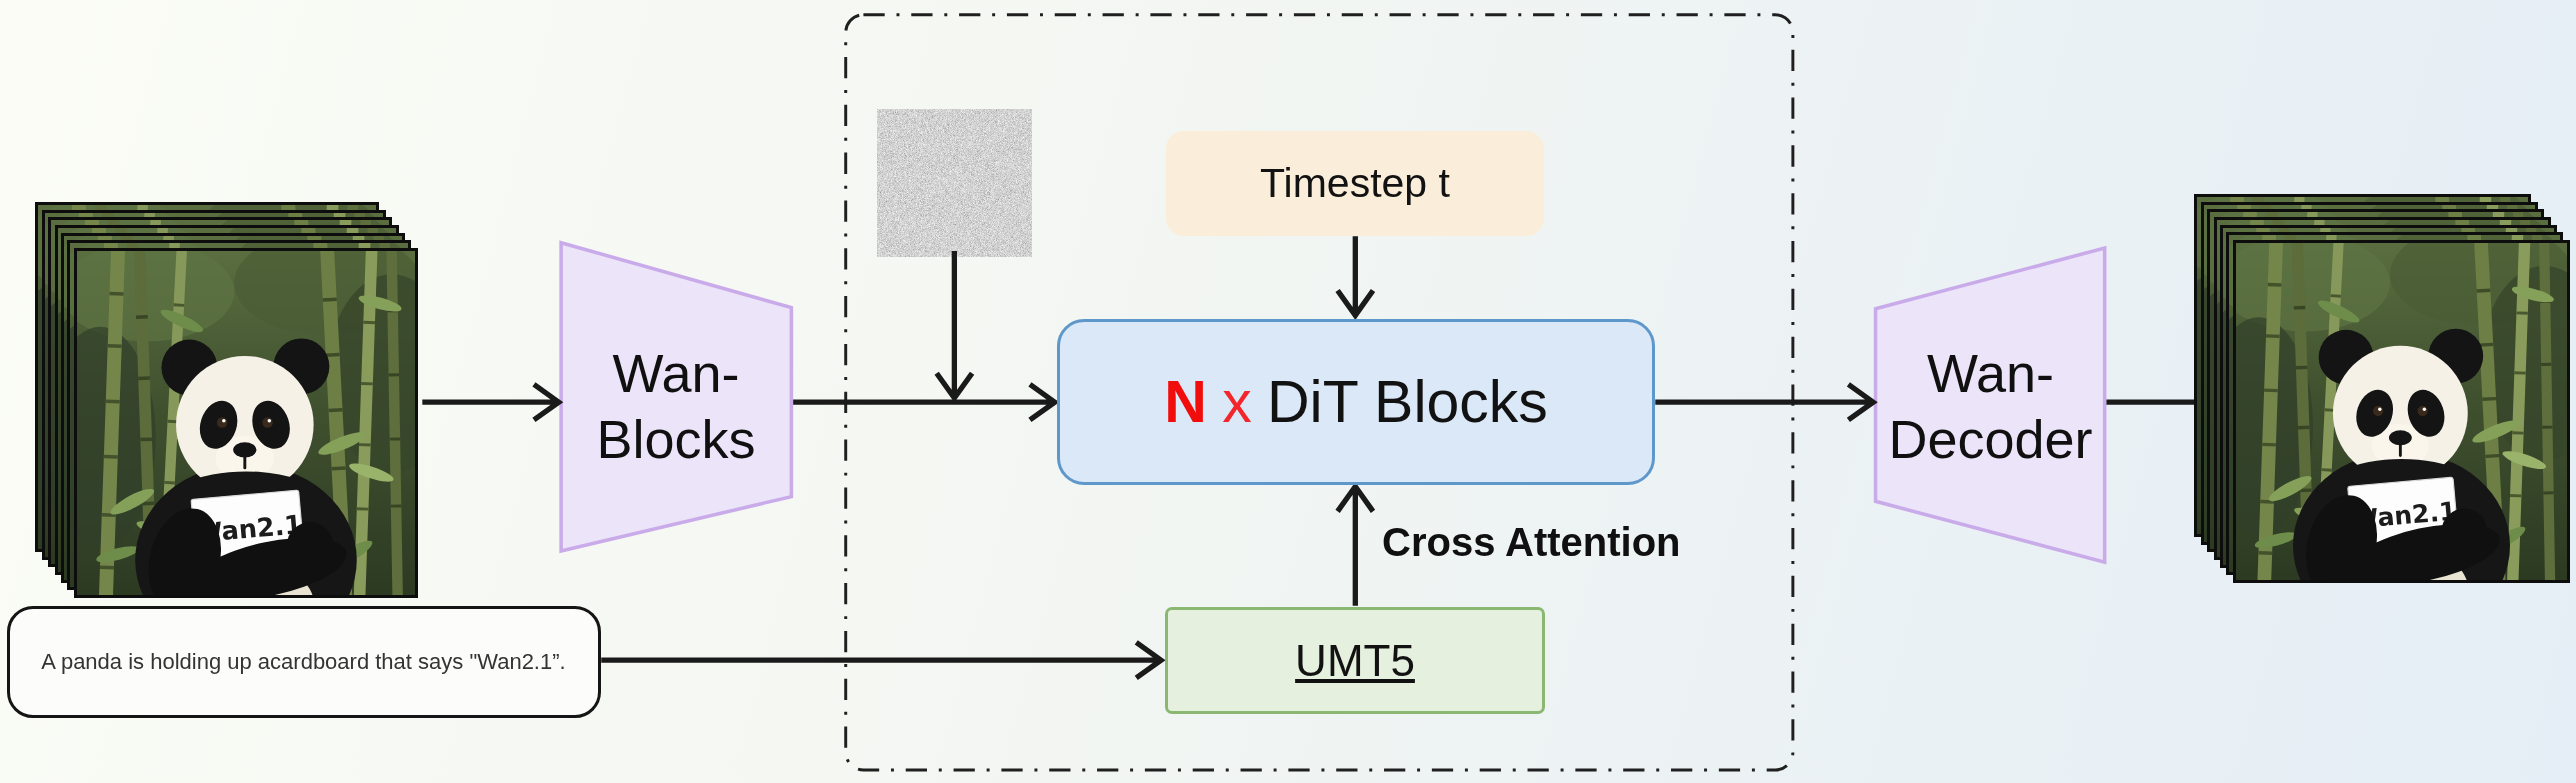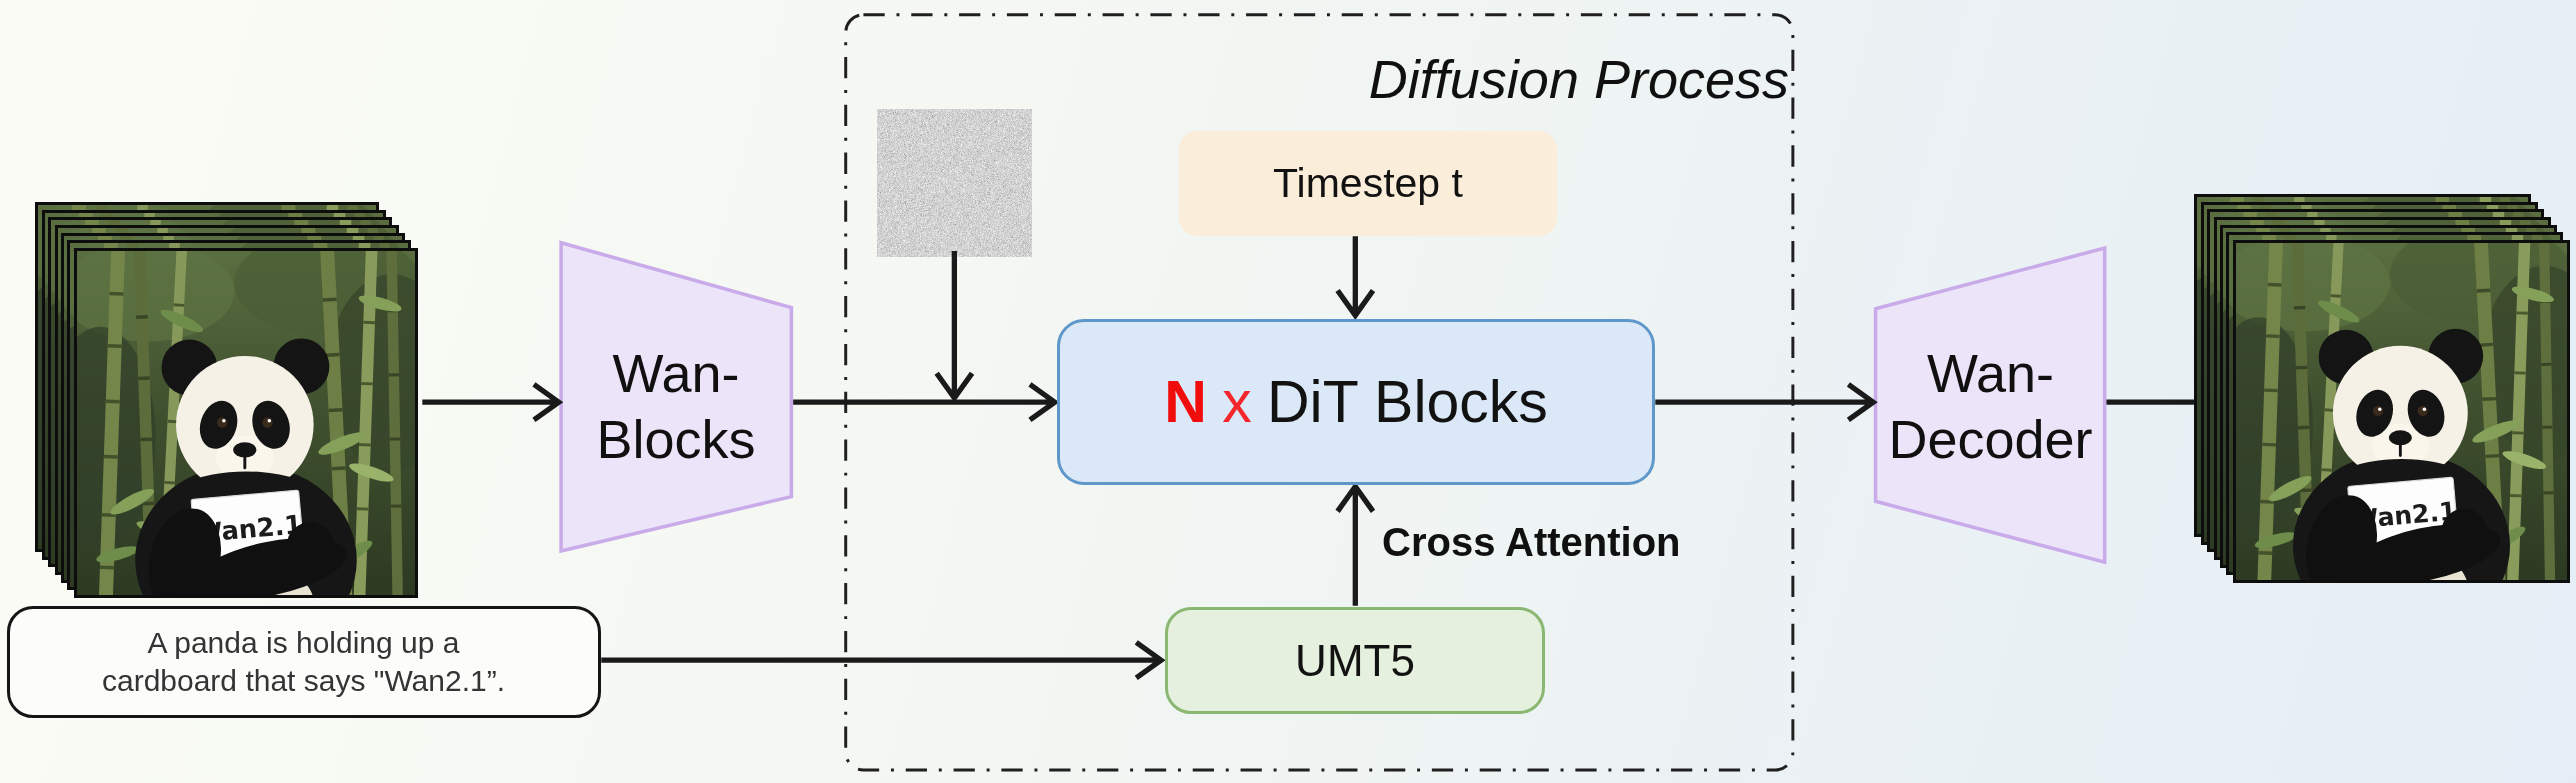--- a/index.html
+++ b/index.html
@@ -10,40 +10,40 @@
   }
   #shapes{position:absolute;left:0;top:0;width:2576px;height:783px;}
   .abs{position:absolute;box-sizing:border-box;}
   
   .stack{position:absolute;}
   .frame{position:absolute;background:#cfd8c2;border:3px solid #0d0d0d;box-sizing:border-box;overflow:hidden;}
   .frame svg{display:block;width:100%;height:100%;}
   
   .prompt-box{
     left:6.5px;top:606px;width:594px;height:112px;border:3.5px solid #151515;border-radius:26px;
-    background:#fcfcfa;display:flex;flex-direction:column;justify-content:center;align-items:center;
-    font-size:30px;line-height:1.28;color:#343434;text-align:center;
+    background:#fcfcfa;display:flex;justify-content:center;align-items:center;
+    font-size:22px;line-height:1.28;color:#343434;text-align:center;
   }
   
   .codec-label{
     display:flex;flex-direction:column;justify-content:center;align-items:center;
     font-size:54px;line-height:1.22;color:#101010;text-align:center;
   }
   
   .diffusion-title{
     left:1358px;top:43px;width:431px;height:71px;display:flex;align-items:center;justify-content:flex-end;
     font-size:54px;font-style:italic;color:#101010;white-space:nowrap;
   }
   
   .node{display:flex;align-items:center;justify-content:center;white-space:nowrap;}
-  .timestep-box{left:1166px;top:131px;width:378px;height:105px;background:#faeeda;border-radius:17.7px;font-size:41px;margin-left:13px;}
+  .timestep-box{left:1166px;top:131px;width:378px;height:105px;background:#faeeda;border-radius:17.7px;font-size:41px;}
   .dit-box{left:1057px;top:319px;width:598px;height:166px;background:#dbe8f7;border:3px solid #5e97c9;border-radius:27px;font-size:59px;}
   .dit-box .n{color:#f20d0d;font-weight:bold;margin-right:15.4px;}
   .dit-box .times{color:#f3262b;margin-right:15.4px;}
-  .umt5-box{left:1165px;top:607px;width:380px;height:107px;background:#e6f0de;border:3px solid #8ab873;border-radius:26px;font-size:44px;}
+  .umt5-box{left:1165px;top:607px;width:380px;height:107px;background:#e6f0de;border:3px solid #8ab873;border-radius:7px;font-size:44px;text-decoration:underline;}
   .cross-attention{left:1382px;top:521px;height:43px;display:flex;align-items:center;font-size:40px;white-space:nowrap;color:#101010;font-weight:bold;}
 </style>
 </head>
 <body>
 
 <div id="canvas">
 
   <svg id="shapes" viewBox="0 0 4362 1326" xmlns="http://www.w3.org/2000/svg">
     <defs>
       <filter id="noiseF" x="-5%" y="-5%" width="110%" height="110%">
@@ -259,21 +259,20 @@
 
   <div class="abs codec-label" style="left:561px;top:351px;width:230px;height:112px;">
     <div>Wan-</div>
     <div>Blocks</div>
   </div>
   <div class="abs codec-label" style="left:1876px;top:351px;width:229px;height:112px;">
     <div>Wan-</div>
     <div>Decoder</div>
   </div>
 
-  <div class="abs diffusion-title">Diffusion Process</div>
 
   <div class="abs node timestep-box">
     <span>Timestep t</span>
   </div>
 
   <div class="abs node dit-box">
     <span class="n">N</span>
     <span class="times">x</span>
     <span>DiT Blocks</span>
   </div>

